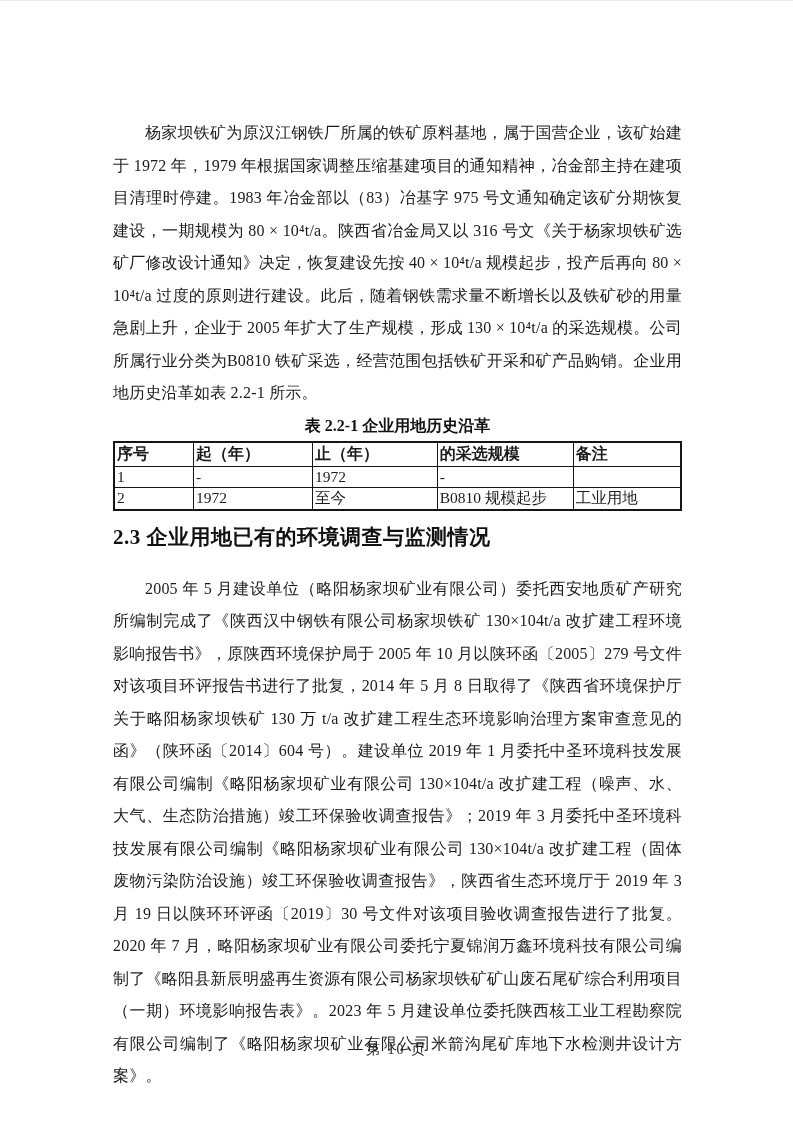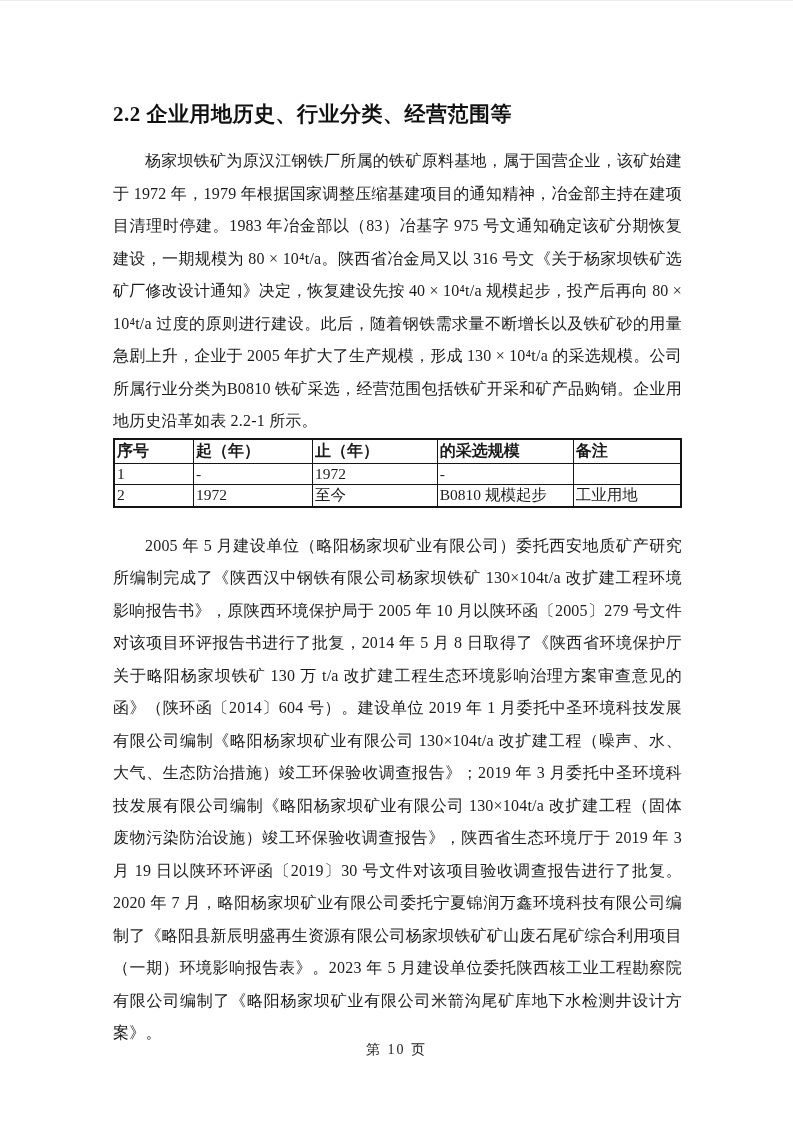--- a/index.html
+++ b/index.html
@@ -89,24 +89,24 @@
     font-size: 14px;
     color: #222222;
     letter-spacing: 2px;
   }
 </style>
 </head>
 <body>
 
 <div class="page">
 
-  <h2 class="section-heading">2.2 企业用地历史、行业分类、经营范围等</h2>
 
   <p class="body-paragraph">杨家坝铁矿为原汉江钢铁厂所属的铁矿原料基地，属于国营企业，该矿始建于 1972 年，1979 年根据国家调整压缩基建项目的通知精神，冶金部主持在建项目清理时停建。1983 年冶金部以（83）冶基字 975 号文通知确定该矿分期恢复建设，一期规模为 80 × 10⁴t/a。陕西省冶金局又以 316 号文《关于杨家坝铁矿选矿厂修改设计通知》决定，恢复建设先按 40 × 10⁴t/a 规模起步，投产后再向 80 × 10⁴t/a 过度的原则进行建设。此后，随着钢铁需求量不断增长以及铁矿砂的用量急剧上升，企业于 2005 年扩大了生产规模，形成 130 × 10⁴t/a 的采选规模。公司所属行业分类为B0810 铁矿采选，经营范围包括铁矿开采和矿产品购销。企业用地历史沿革如表 2.2-1 所示。</p>
 
+  <div class="table-caption">表 2.2-1  企业用地历史沿革</div>
 
   <table class="history-table">
     <colgroup>
       <col style="width:14%">
       <col style="width:21%">
       <col style="width:22%">
       <col style="width:24%">
       <col style="width:19%">
     </colgroup>
     <thead>
@@ -129,18 +129,19 @@
       <tr>
         <td>2</td>
         <td>1972</td>
         <td>至今</td>
         <td>B0810 规模起步</td>
         <td>工业用地</td>
       </tr>
     </tbody>
   </table>
 
+  <h2 class="section-heading heading-2-3">2.3 企业用地已有的环境调查与监测情况</h2>
 
   <p class="body-paragraph paragraph-2-3">2005 年 5 月建设单位（略阳杨家坝矿业有限公司）委托西安地质矿产研究所编制完成了《陕西汉中钢铁有限公司杨家坝铁矿 130×104t/a 改扩建工程环境影响报告书》，原陕西环境保护局于 2005 年 10 月以陕环函〔2005〕279 号文件对该项目环评报告书进行了批复，2014 年 5 月 8 日取得了《陕西省环境保护厅关于略阳杨家坝铁矿 130 万 t/a 改扩建工程生态环境影响治理方案审查意见的函》（陕环函〔2014〕604 号）。建设单位 2019 年 1 月委托中圣环境科技发展有限公司编制《略阳杨家坝矿业有限公司 130×104t/a 改扩建工程（噪声、水、大气、生态防治措施）竣工环保验收调查报告》；2019 年 3 月委托中圣环境科技发展有限公司编制《略阳杨家坝矿业有限公司 130×104t/a 改扩建工程（固体废物污染防治设施）竣工环保验收调查报告》，陕西省生态环境厅于 2019 年 3 月 19 日以陕环环评函〔2019〕30 号文件对该项目验收调查报告进行了批复。2020 年 7 月，略阳杨家坝矿业有限公司委托宁夏锦润万鑫环境科技有限公司编制了《略阳县新辰明盛再生资源有限公司杨家坝铁矿矿山废石尾矿综合利用项目（一期）环境影响报告表》。2023 年 5 月建设单位委托陕西核工业工程勘察院有限公司编制了《略阳杨家坝矿业有限公司米箭沟尾矿库地下水检测井设计方案》。</p>
 
   <div class="page-footer">第 10 页</div>
 
 </div>
 
 </body></html>

